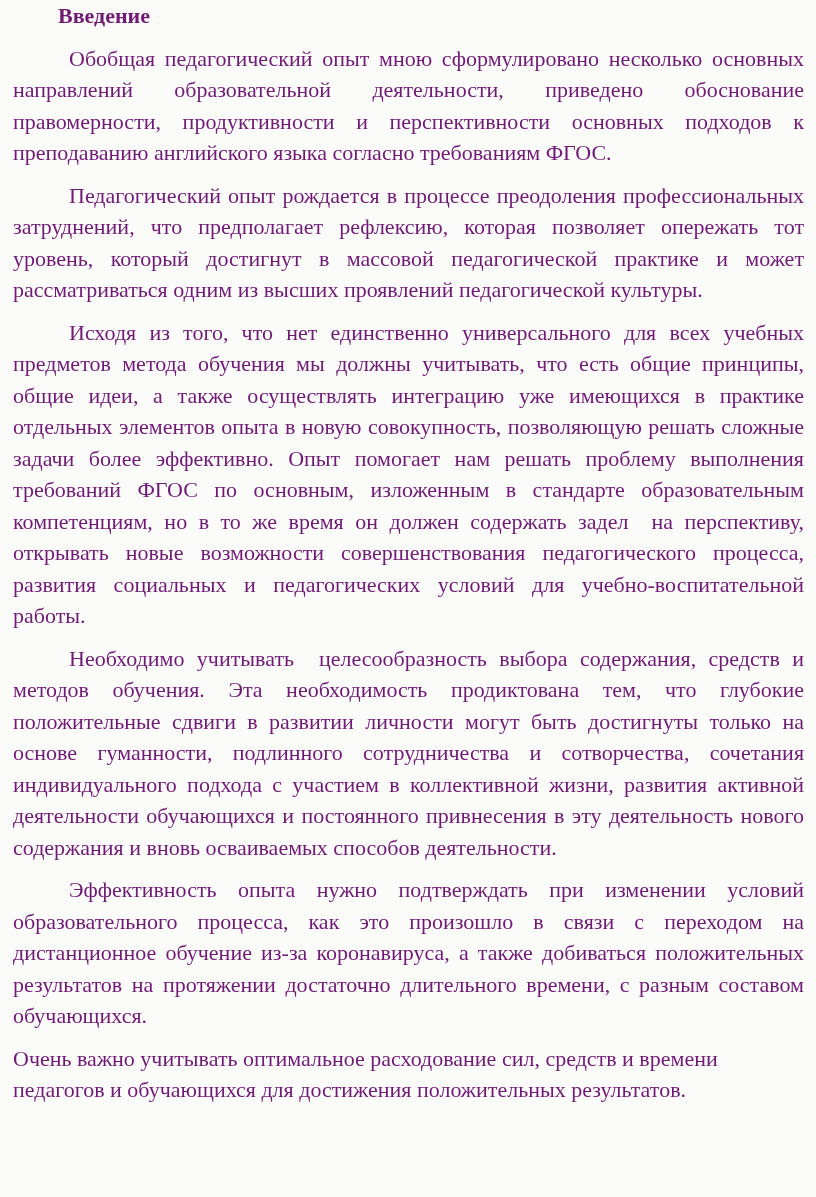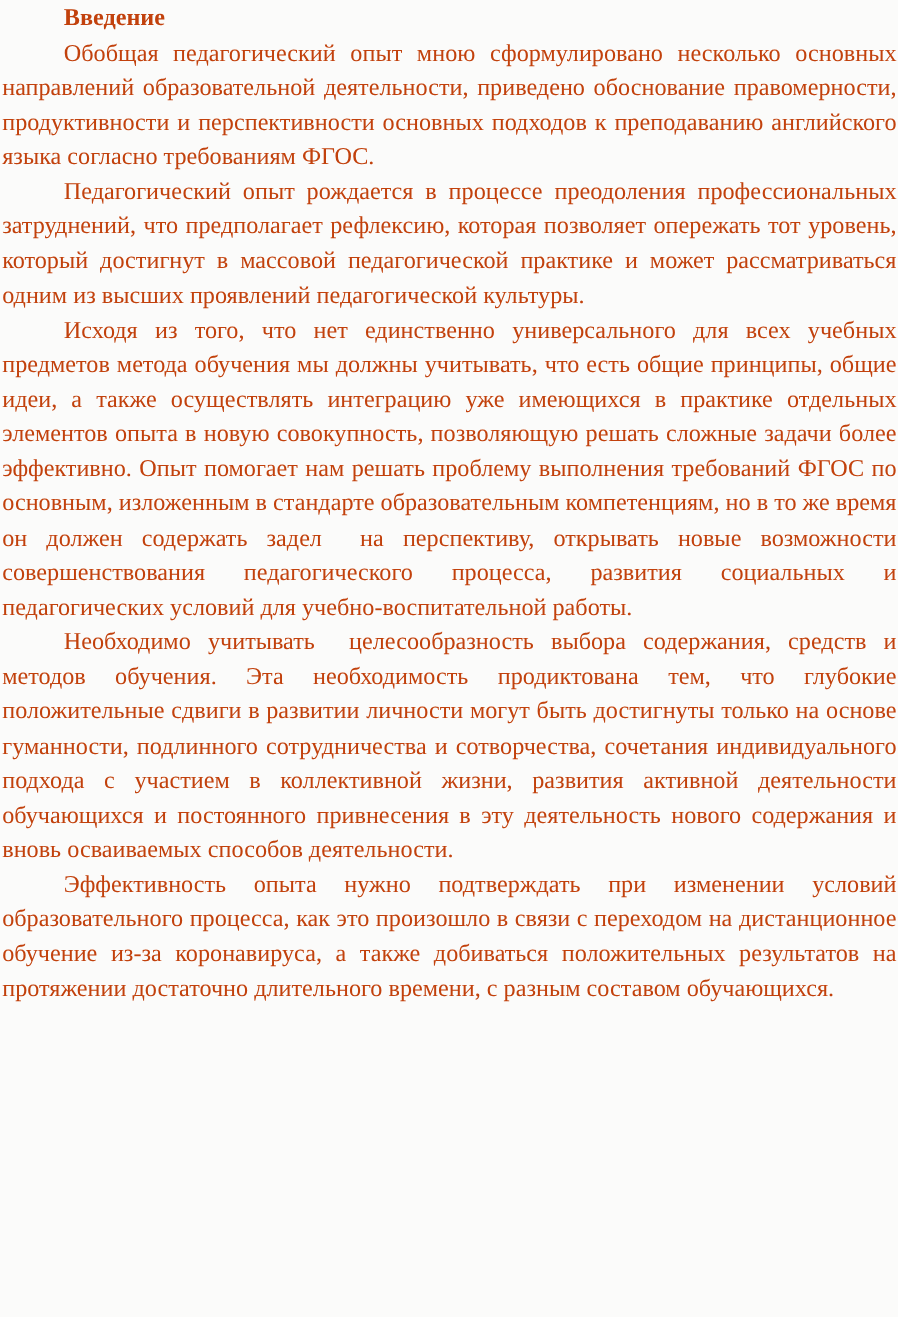--- a/index.html
+++ b/index.html
@@ -9,36 +9,36 @@
     background: #fbfbfa;
   }
   .page {
     position: relative;
     width: 816px;
     height: 1197px;
     margin: 0 auto;
     box-sizing: border-box;
     padding: 0 1px 0 2px;
     background: #fbfbfa;
-    color: #c2410c;
+    color: #701a75;
     font-family: "Liberation Serif", "DejaVu Serif", serif;
     font-size: 22px;
     line-height: 31.5px;
     overflow: hidden;
   }
   .doc-heading {
     margin: 0;
     font-size: 22px;
     line-height: 31.5px;
     font-weight: bold;
     text-indent: 56px;
     text-align: left;
   }
   .para {
-    margin: 0;
+    margin: 11px;
     text-align: justify;
     text-indent: 56px;
   }
   .para.flush-left {
     text-indent: 0;
     text-align: left;
   }
 </style>
 </head>
 <body>
@@ -50,13 +50,14 @@
 
   <p class="para">Педагогический опыт рождается в процессе преодоления профессиональных затруднений, что предполагает рефлексию, которая позволяет опережать тот уровень, который достигнут в массовой педагогической практике и может рассматриваться одним из высших проявлений педагогической культуры.</p>
 
   <p class="para">Исходя из того, что нет единственно универсального для всех учебных предметов метода обучения мы должны учитывать, что есть общие принципы, общие идеи, а также осуществлять интеграцию уже имеющихся в практике отдельных элементов опыта в новую совокупность, позволяющую решать сложные задачи более эффективно. Опыт помогает нам решать проблему выполнения требований ФГОС по основным, изложенным в стандарте образовательным компетенциям, но в то же время он должен содержать задел&nbsp; на перспективу, открывать новые возможности совершенствования педагогического процесса, развития социальных и педагогических условий для учебно-воспитательной работы.</p>
 
 
   <p class="para">Необходимо учитывать&nbsp; целесообразность выбора содержания, средств и методов обучения. Эта необходимость продиктована тем, что глубокие положительные сдвиги в развитии личности могут быть достигнуты только на основе гуманности, подлинного сотрудничества и сотворчества, сочетания индивидуального подхода с участием в коллективной жизни, развития активной деятельности обучающихся и постоянного привнесения в эту деятельность нового содержания и вновь осваиваемых способов деятельности.</p>
 
   <p class="para">Эффективность опыта нужно подтверждать при изменении условий образовательного процесса, как это произошло в связи с переходом на дистанционное обучение из-за коронавируса, а также добиваться положительных результатов на протяжении достаточно длительного времени, с разным составом обучающихся.</p>
 
+  <p class="para flush-left">Очень важно учитывать оптимальное расходование сил, средств и времени педагогов и обучающихся для достижения положительных результатов.</p>
 </div>
 
 </body></html>

